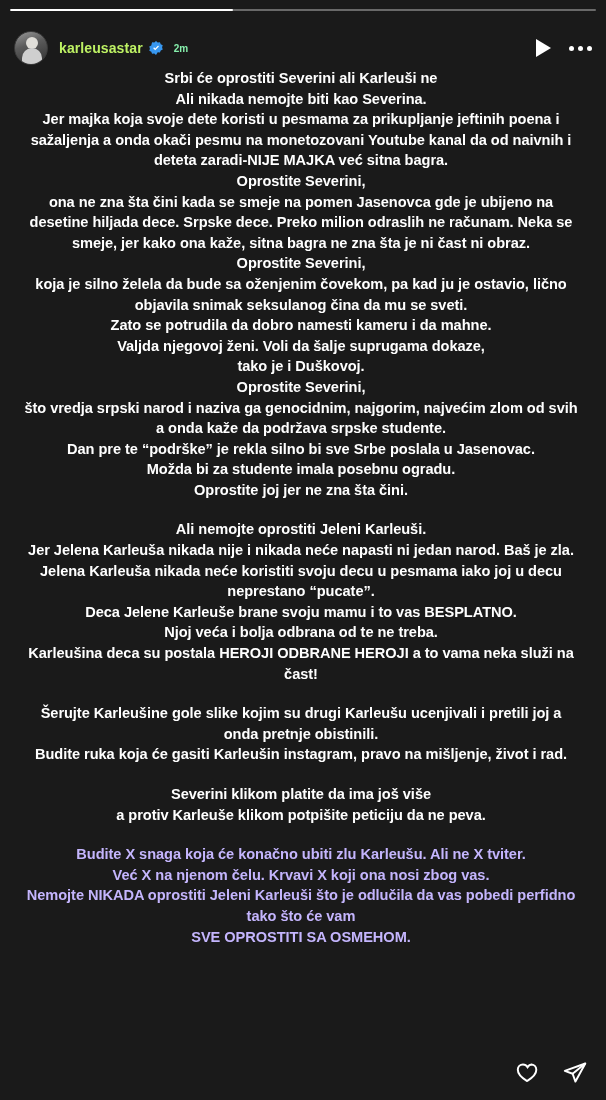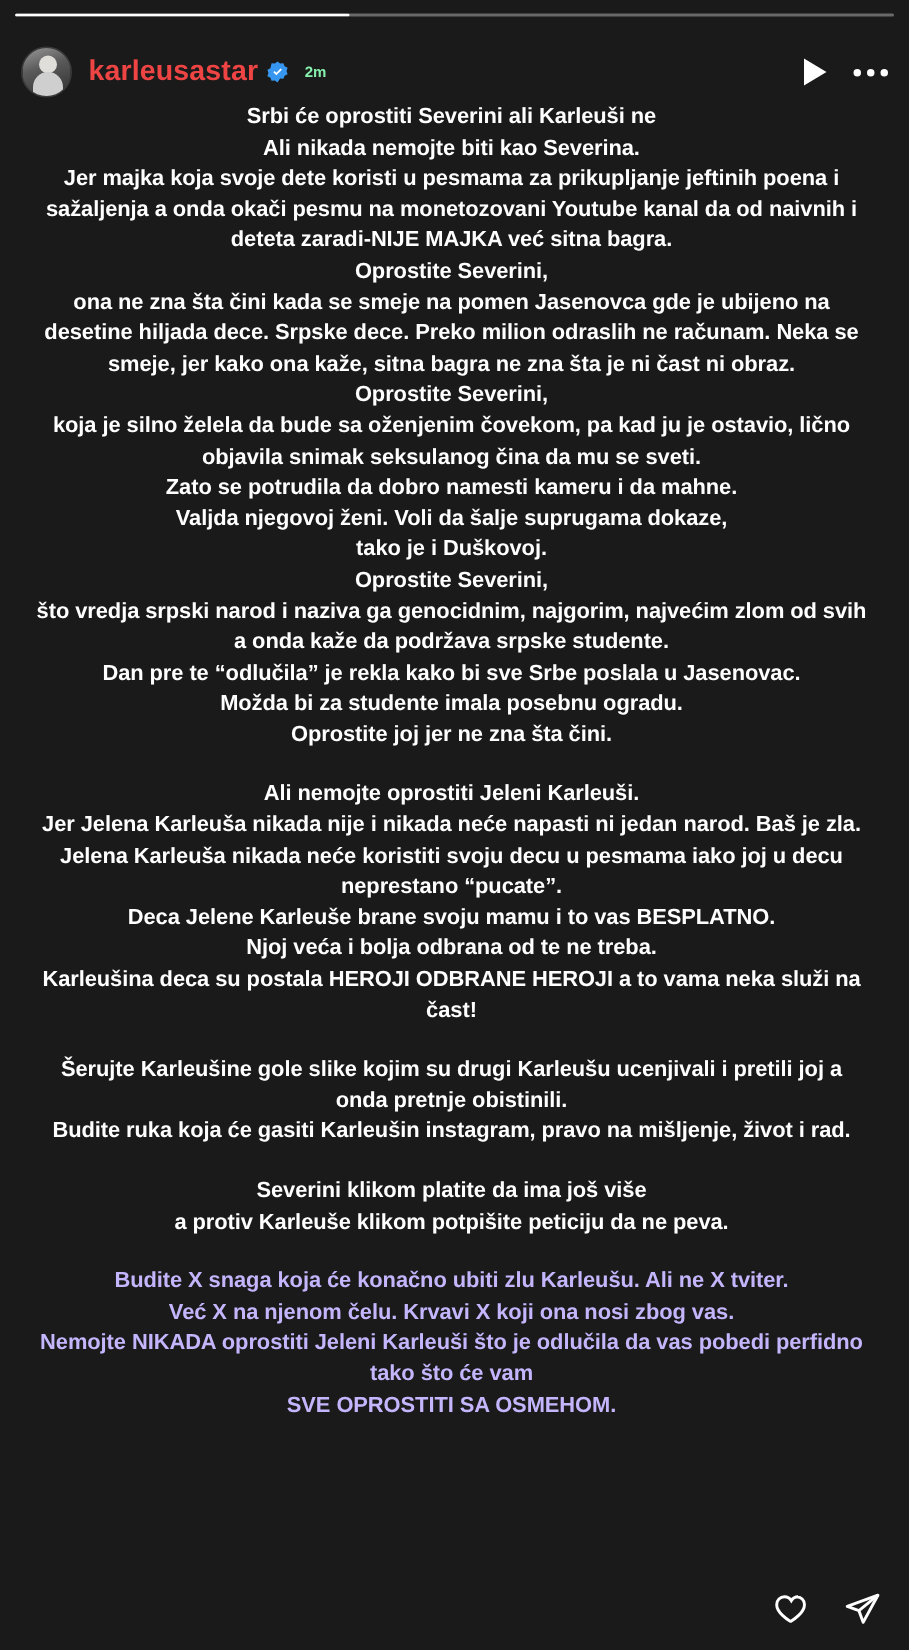--- a/index.html
+++ b/index.html
@@ -83,23 +83,23 @@
     position: absolute;
     left: 11px;
     top: 5px;
     width: 12px;
     height: 12px;
     border-radius: 50%;
     background: #e0ded9;
   }
   .username {
     margin-left: 11px;
-    font-size: 19px;
+    font-size: 14px;
     font-weight: bold;
-    color: #ef4444;
+    color: #bef264;
     letter-spacing: 0.1px;
   }
   .verified {
     margin-left: 5px;
     width: 16px;
     height: 16px;
     display: inline-block;
     flex: 0 0 auto;
   }
   .timestamp {
@@ -207,21 +207,21 @@
       <p>Oprostite Severini,</p>
       <p>ona ne zna šta čini kada se smeje na pomen Jasenovca gde je ubijeno na desetine hiljada dece. Srpske dece. Preko milion odraslih ne računam. Neka se smeje, jer kako ona kaže, sitna bagra ne zna šta je ni čast ni obraz.</p>
       <p>Oprostite Severini,</p>
       <p>koja je silno želela da bude sa oženjenim čovekom, pa kad ju je ostavio, lično objavila snimak seksulanog čina da mu se sveti.</p>
       <p>Zato se potrudila da dobro namesti kameru i da mahne.</p>
       <p>Valjda njegovoj ženi. Voli da šalje suprugama dokaze,</p>
       <p>tako je i Duškovoj.</p>
       <p>Oprostite Severini,</p>
       <p>što vredja srpski narod i naziva ga genocidnim, najgorim, najvećim zlom od svih</p>
       <p>a onda kaže da podržava srpske studente.</p>
-      <p>Dan pre te “odlučila” je rekla kako bi sve Srbe poslala u Jasenovac.</p>
+      <p>Dan pre te “podrške” je rekla silno bi sve Srbe poslala u Jasenovac.</p>
       <p>Možda bi za studente imala posebnu ogradu.</p>
       <p>Oprostite joj jer ne zna šta čini.</p>
       <p class="gap">Ali nemojte oprostiti Jeleni Karleuši.</p>
       <p>Jer Jelena Karleuša nikada nije i nikada neće napasti ni jedan narod. Baš je zla.</p>
       <p>Jelena Karleuša nikada neće koristiti svoju decu u pesmama iako joj u decu neprestano “pucate”.</p>
       <p>Deca Jelene Karleuše brane svoju mamu i to vas BESPLATNO.</p>
       <p>Njoj veća i bolja odbrana od te ne treba.</p>
       <p>Karleušina deca su postala HEROJI ODBRANE HEROJI a to vama neka služi na čast!</p>
       <p class="gap">Šerujte Karleušine gole slike kojim su drugi Karleušu ucenjivali i pretili joj a onda pretnje obistinili.</p>
       <p>Budite ruka koja će gasiti Karleušin instagram, pravo na mišljenje, život i rad.</p>

